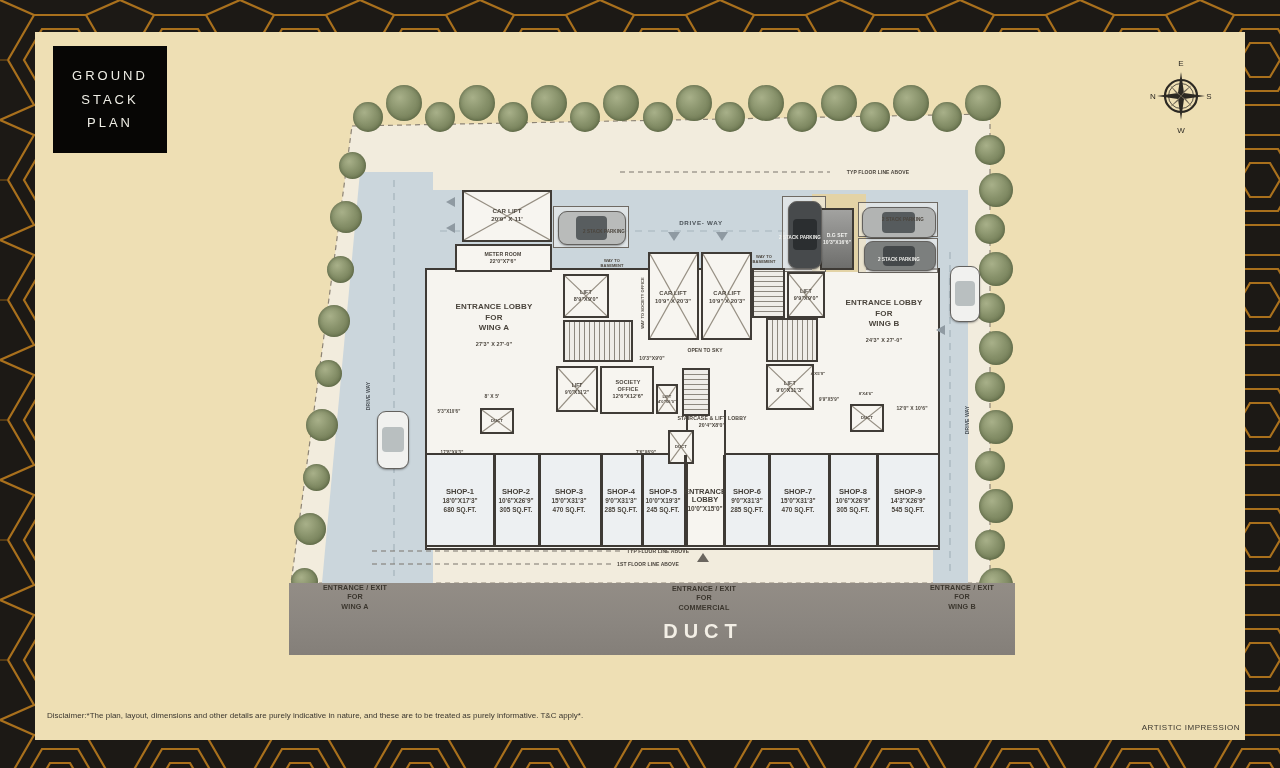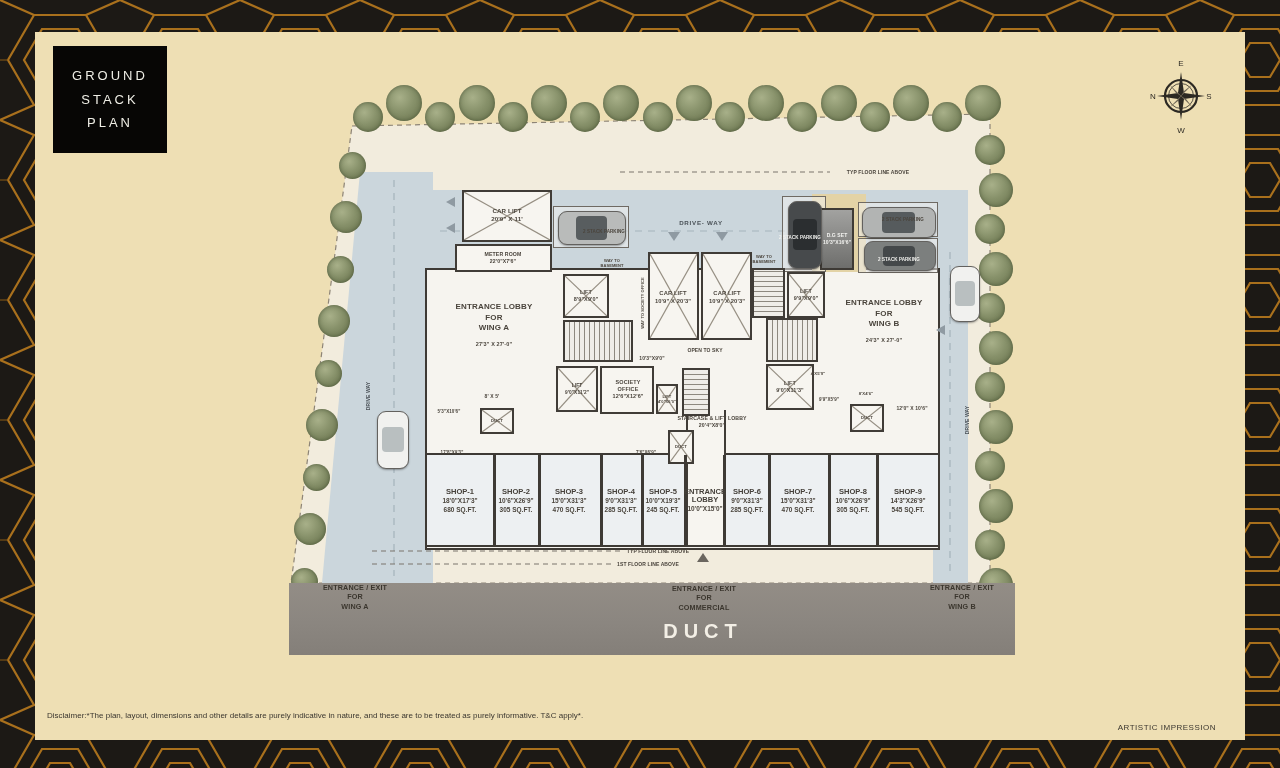--- a/index.html
+++ b/index.html
@@ -39,21 +39,21 @@
   .rlbl{--s:.72;color:#3b362e}
   .tb{position:absolute;left:53px;top:46px;width:114px;height:107px;background:#070605;z-index:45;
     display:flex;align-items:center;justify-content:center}
   .tb-text{color:#efeee6;font:400 13px "Liberation Sans",sans-serif;letter-spacing:3px;
     line-height:1.8;text-align:center;white-space:pre-line}
   .arr{position:absolute;width:0;height:0;border-style:solid;z-index:25}
   .arr-left{border-width:5px 9px 5px 0;border-color:transparent #8f9aa2 transparent transparent}
   .arr-down{border-width:9px 6px 0 6px;border-color:#8f9aa2 transparent transparent transparent}
   .arr-up{border-width:0 6px 9px 6px;border-color:transparent transparent #6b665f transparent}
   .footer-disc{position:absolute;left:47px;top:711px;font:400 8px "Liberation Sans",sans-serif;color:#3a362f;z-index:45}
-  .artistic{position:absolute;right:64px;top:723px;font:400 8px "Liberation Sans",sans-serif;color:#3a362f;letter-spacing:.5px;z-index:45}
+  .artistic{position:absolute;right:40px;top:723px;font:400 8px "Liberation Sans",sans-serif;color:#3a362f;letter-spacing:.5px;z-index:45}
   .compass{position:absolute;left:1148px;top:55px;z-index:45}
 </style>
 </head>
 <body>
 
 <svg class="deco" width="1280" height="768">
   <defs>
     <pattern id="hex" width="120" height="120" patternUnits="userSpaceOnUse">
       <rect width="120" height="120" fill="#1c1915"></rect>
       <g fill="none" stroke="#a9701c" stroke-width="2.2">

